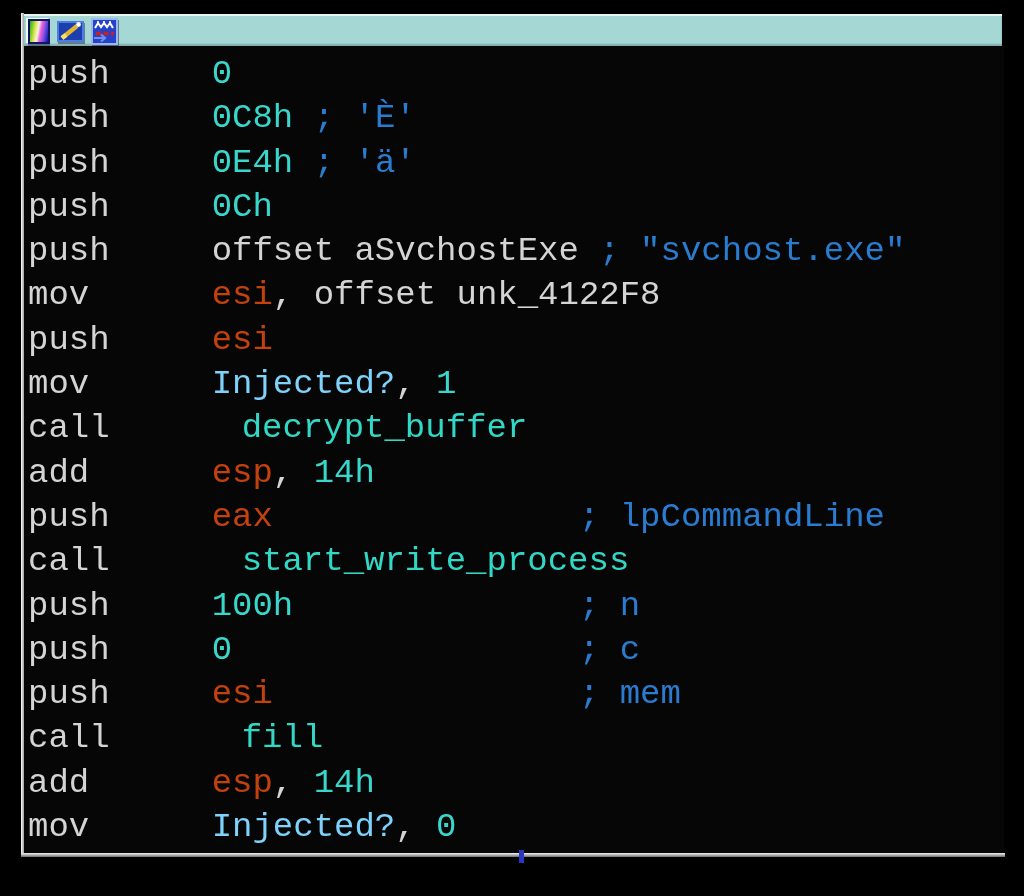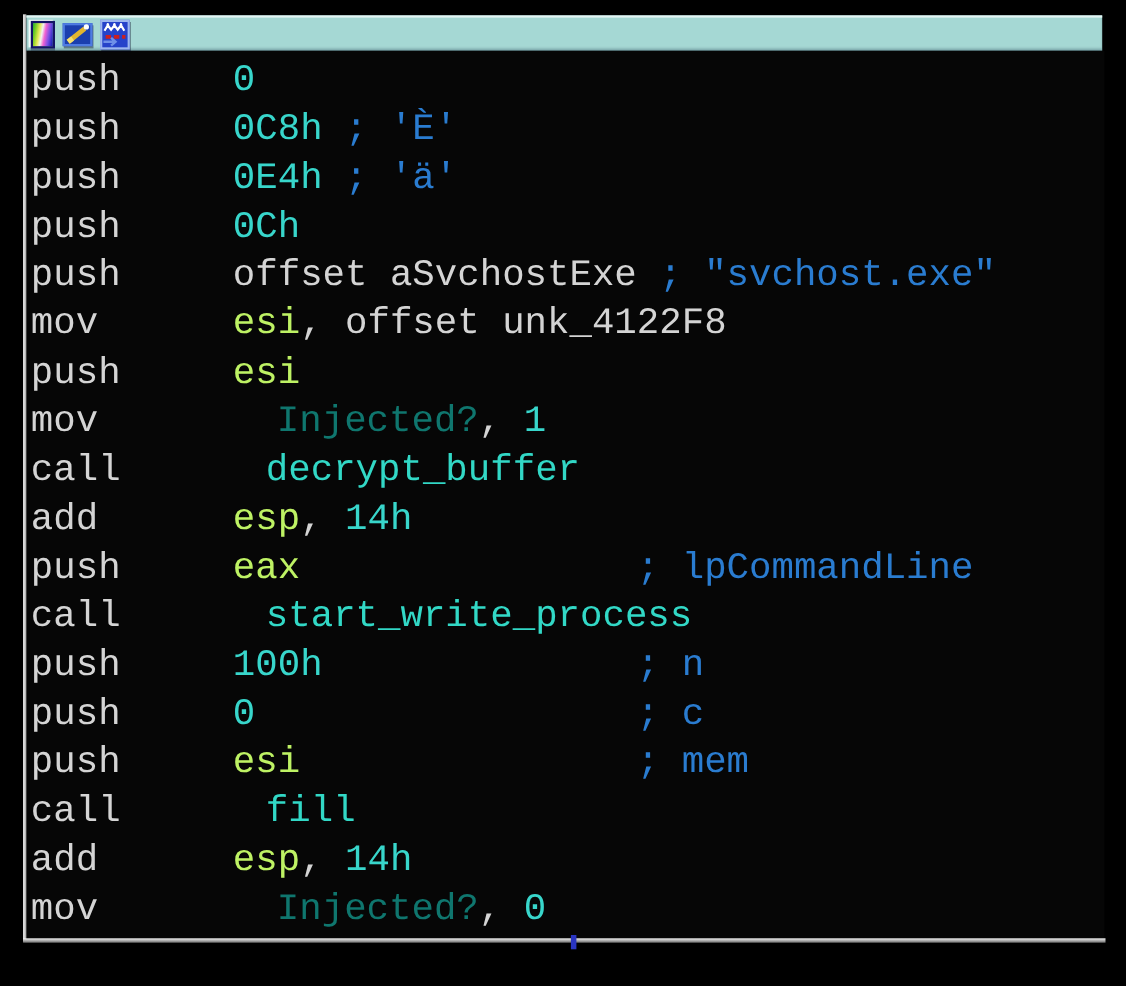--- a/index.html
+++ b/index.html
@@ -13,22 +13,22 @@
   .palette{width:22px;height:25px;border:2px solid #141466;background:linear-gradient(100deg,#1fae2a 0%,#8fd32a 18%,#e6ea5a 32%,#f2f2f0 45%,#f263d2 58%,#7b4fe6 76%,#2a2ac0 92%,#141486 100%);box-shadow:-2px -1px 0 #f2fbfa,0 2px 0 rgba(0,0,40,.35);}
   .edit{width:27px;height:21px;background:#1b3fae;border:2px solid #4f7ce2;box-shadow:1px 2px 0 rgba(0,0,30,.4);}
   .sig{width:27px;height:27px;background:#2642ca;border:2px solid #9cb6ef;box-shadow:1px 2px 0 rgba(0,0,30,.4);}
   .edit svg,.sig svg{position:absolute;left:-2px;top:-2px;}
   .listing{position:absolute;left:28px;top:52px;margin:0;font-size:34px;line-height:44.3px;white-space:pre;font-family:"Liberation Mono","DejaVu Sans Mono",monospace;}
   .row{height:44.3px;}
   .c-mn,.c-txt{color:#d4d4d4;}
   .c-num{color:#38d6cb;}
   .c-fn{color:#32d8c6;margin-left:30px;}
   .c-com{color:#2a7cd0;}
-  .c-reg{color:#bef264;}
-  .c-var{color:#0f766e;margin-left:40px;}
+  .c-reg{color:#c2410c;}
+  .c-var{color:#7dd3fc;}
   .scroll-marker{position:absolute;left:519px;top:850px;width:5px;height:13px;background:#2a35c2;}
 </style>
 </head>
 <body>
 
 <div class="screen">
 
   <div class="code-bg"></div>
   <div class="left-border"></div>
 

